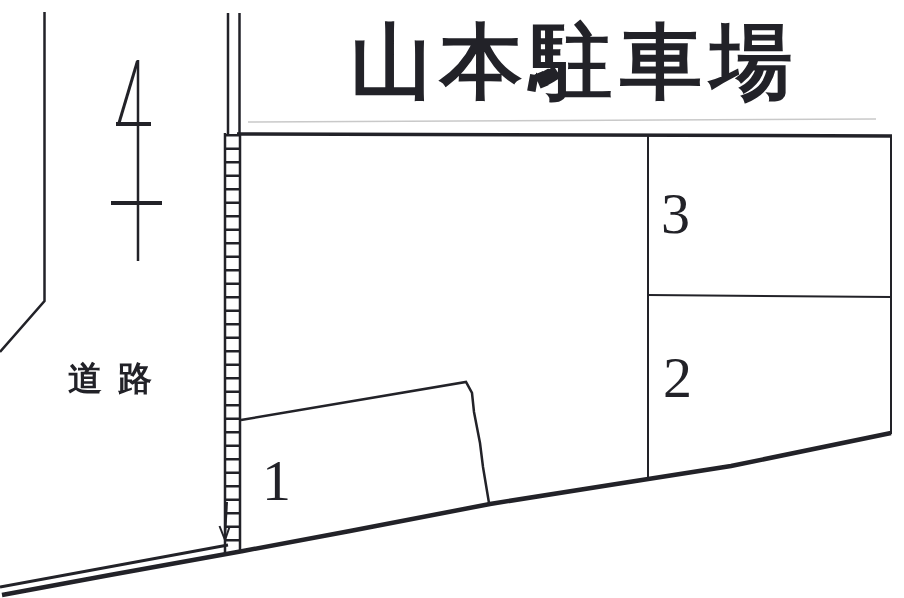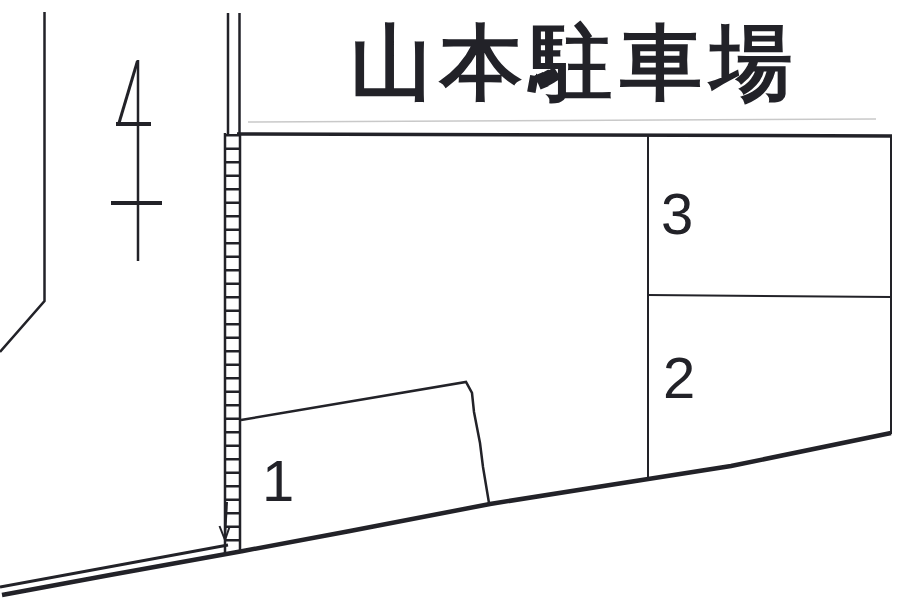--- a/index.html
+++ b/index.html
@@ -7,21 +7,21 @@
     --paper: #ffffff;
     --faint: #c9c9c9;
   }
   html, body { margin: 0; padding: 0; background: var(--paper); }
   .canvas {
     position: relative;
     width: 904px;
     height: 598px;
     background: var(--paper);
     overflow: hidden;
-    font-family: Liberation Sans, sans-serif;
+    font-family: Liberation Serif, serif;
     color: var(--ink);
   }
   .canvas svg { position: absolute; left: 0; top: 0; }
   svg line, svg polyline, svg path {
     stroke: var(--ink);
     fill: none;
     stroke-linecap: butt;
     stroke-linejoin: miter;
   }
   .w2  { stroke-width: 2; }
@@ -93,18 +93,19 @@
 
     <line class="w2" x1="648" y1="134" x2="648" y2="477"></line>
 
     <line class="w2" x1="648" y1="295" x2="891" y2="297"></line>
 
     <path class="w25" d="M 241,420 L 466,382 L 472,393 L 474,412 L 480,443 L 483,467 L 489,503"></path>
   </svg>
 
   <div class="label title">山本駐車場</div>
 
+  <div class="label road">道路</div>
 
   <div class="label num n1">1</div>
   <div class="label num n2">2</div>
   <div class="label num n3">3</div>
 
 </div>
 
 </body></html>

